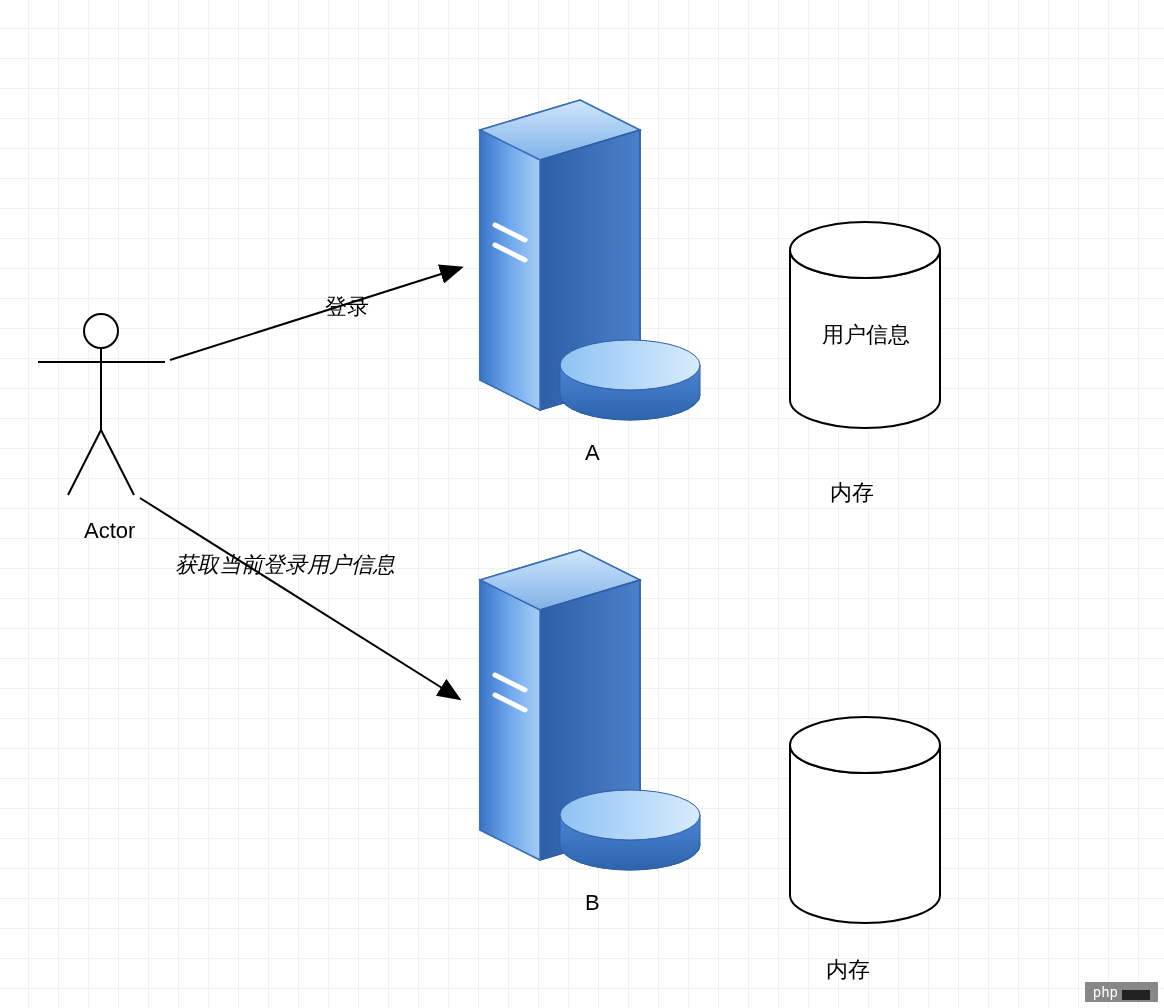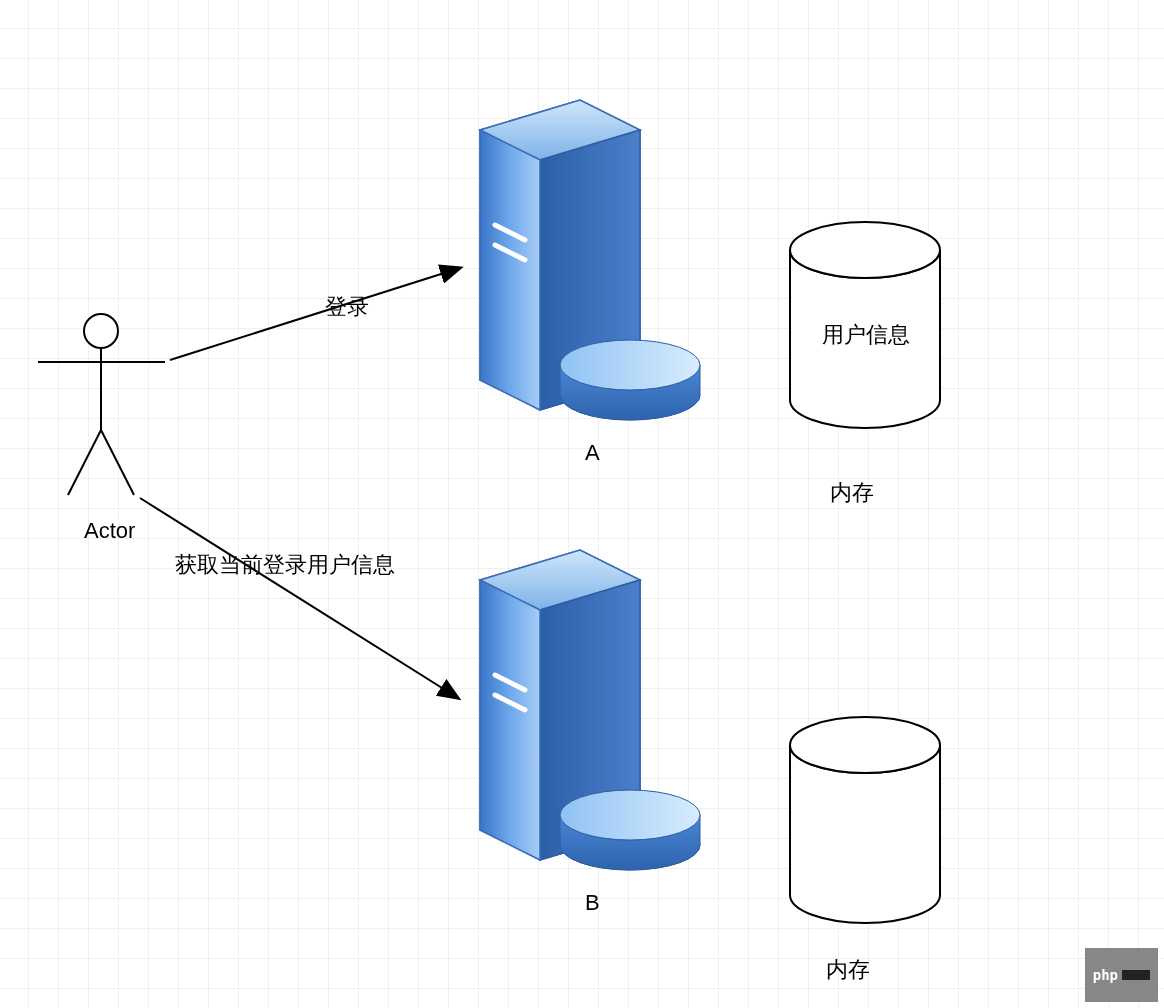--- a/index.html
+++ b/index.html
@@ -30,23 +30,23 @@
     width: 1164px; height: 1008px;
     pointer-events: none;
   }
   .watermark {
     position: absolute;
     right: 6px; bottom: 6px;
     background: #878787;
     color: #fff;
     font-family: monospace;
     font-size: 14px;
-    font-weight: bold;
-    padding: 19px 8px;
-    display: flex; align-items: center;
+    font-weight: normal;
+    padding: 2px 8px;
+    display: flex; align-items: flex-end;
   }
   .watermark .box {
     display: inline-block;
     width: 28px; height: 10px;
     background: #222; margin-left: 4px;
   }
 </style>
 </head>
 <body>
 
@@ -127,21 +127,21 @@
     <g stroke="#000" stroke-width="2" fill="#fff">
       <path d="M790,745 a75,28 0 0 0 150,0 v150 a75,28 0 0 1 -150,0 z"></path>
       <ellipse cx="865" cy="745" rx="75" ry="28"></ellipse>
     </g>
   </svg>
 
   <div class="label" style="left:84px; top:482px;margin-top:36px;">Actor</div>
 
   <div class="label" style="left:325px; top:292px;">登录</div>
 
-  <div class="label" style="left:175px; top:550px;">获取当前登录用户信息</div>
+  <div class="label" style="left:175px; top:550px;font-style:italic;">获取当前登录用户信息</div>
 
   <div class="label" style="left:585px; top:440px;">A</div>
   <div class="label" style="left:585px; top:890px;">B</div>
 
   <div class="label" style="left:822px; top:320px;">用户信息</div>
   <div class="label" style="left:830px; top:478px;">内存</div>
 
   <div class="label" style="left:822px; top:815px;"></div>
   <div class="label" style="left:826px; top:955px;">内存</div>
 

